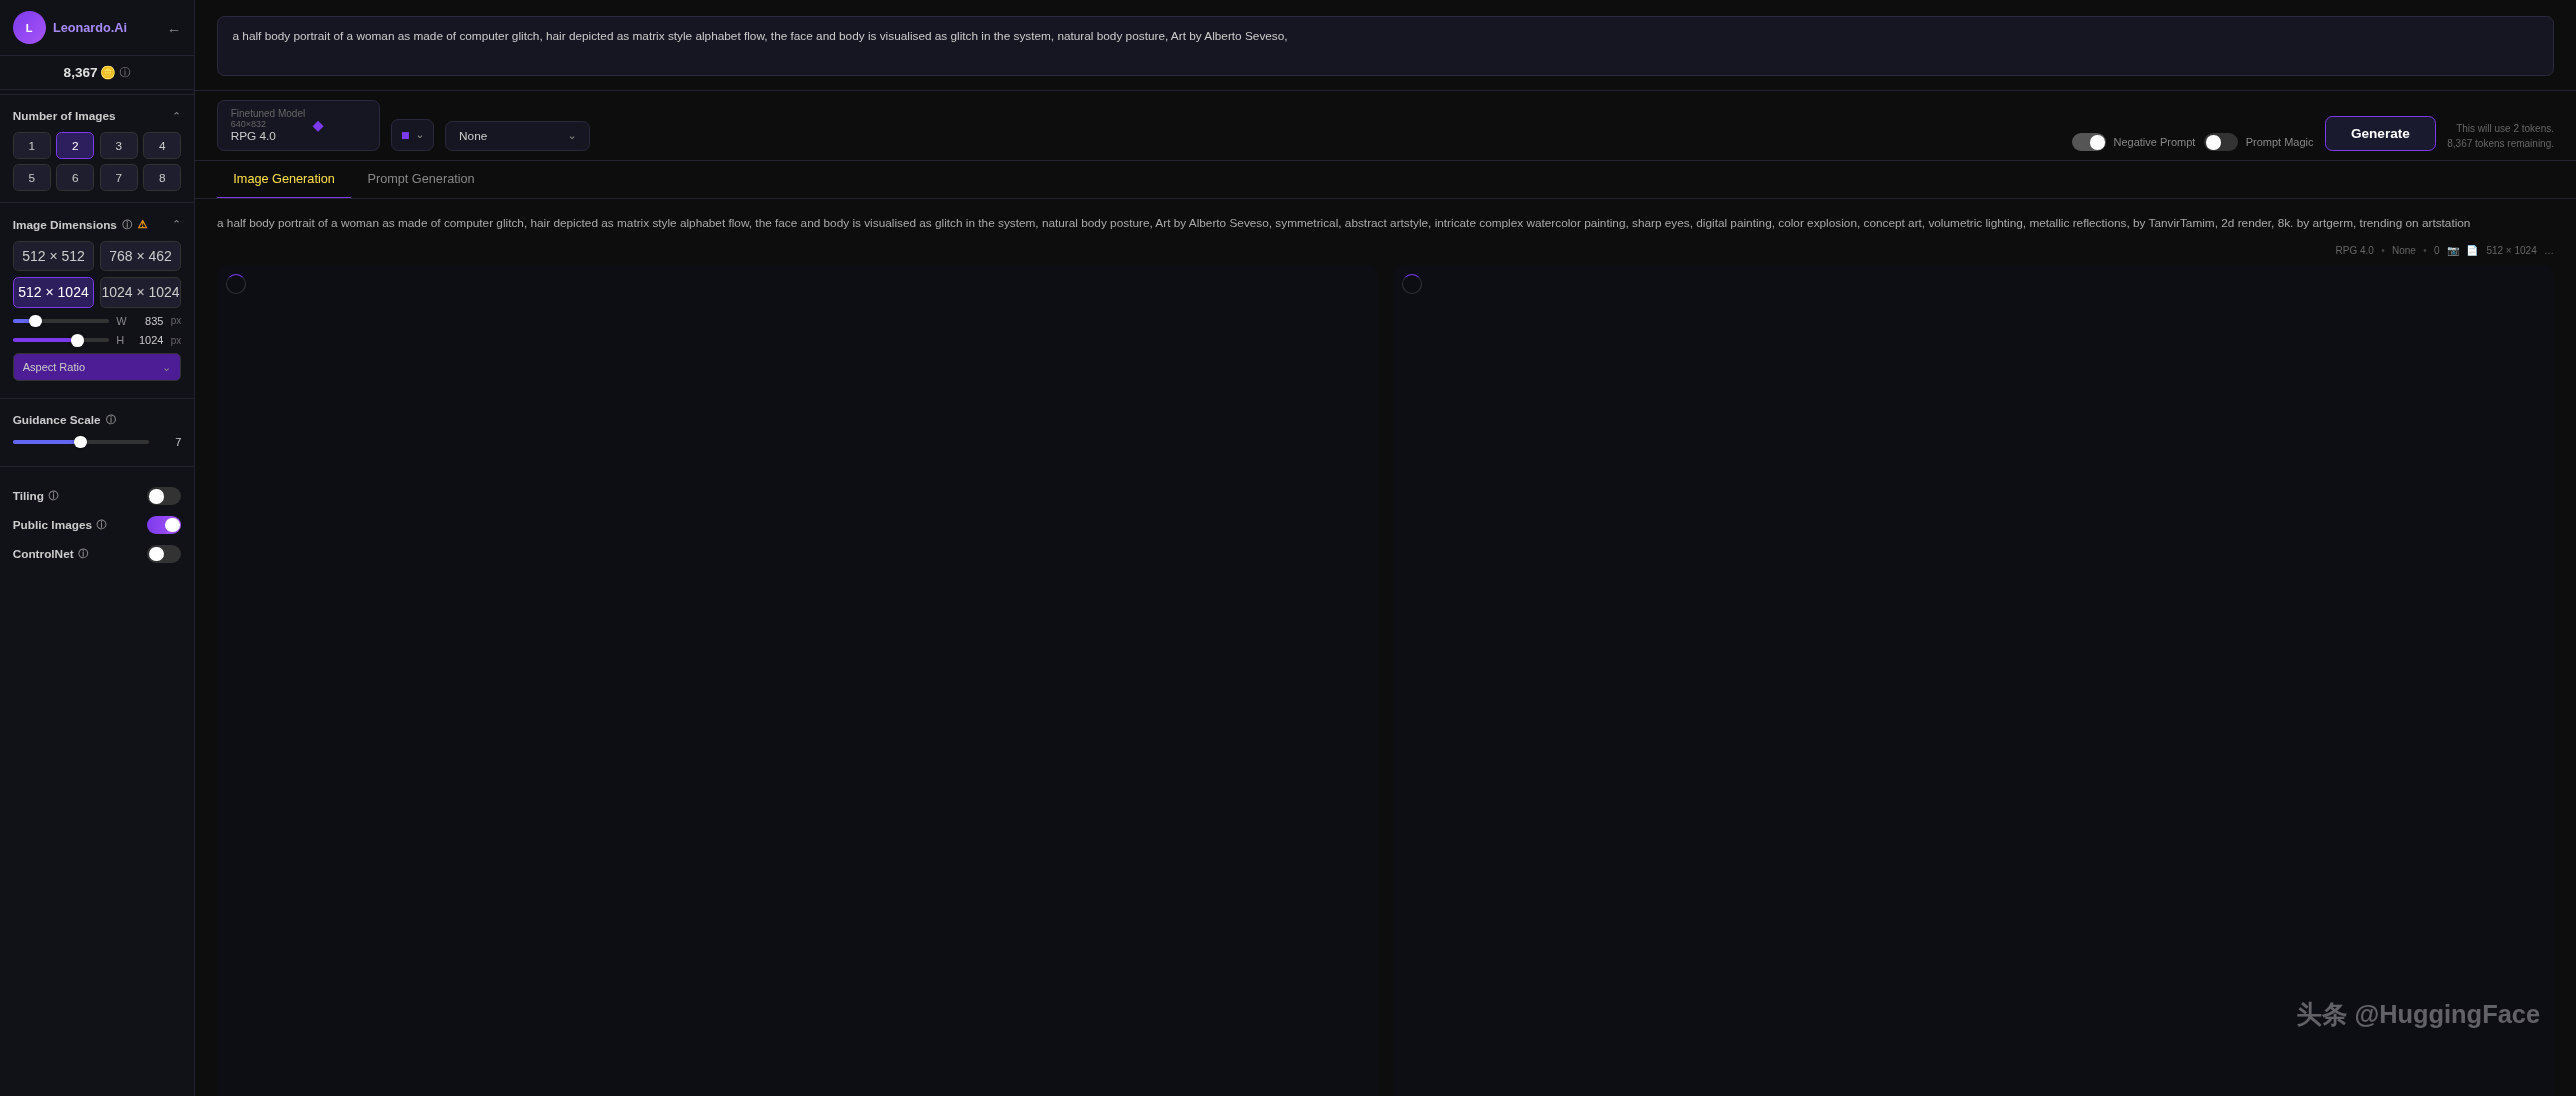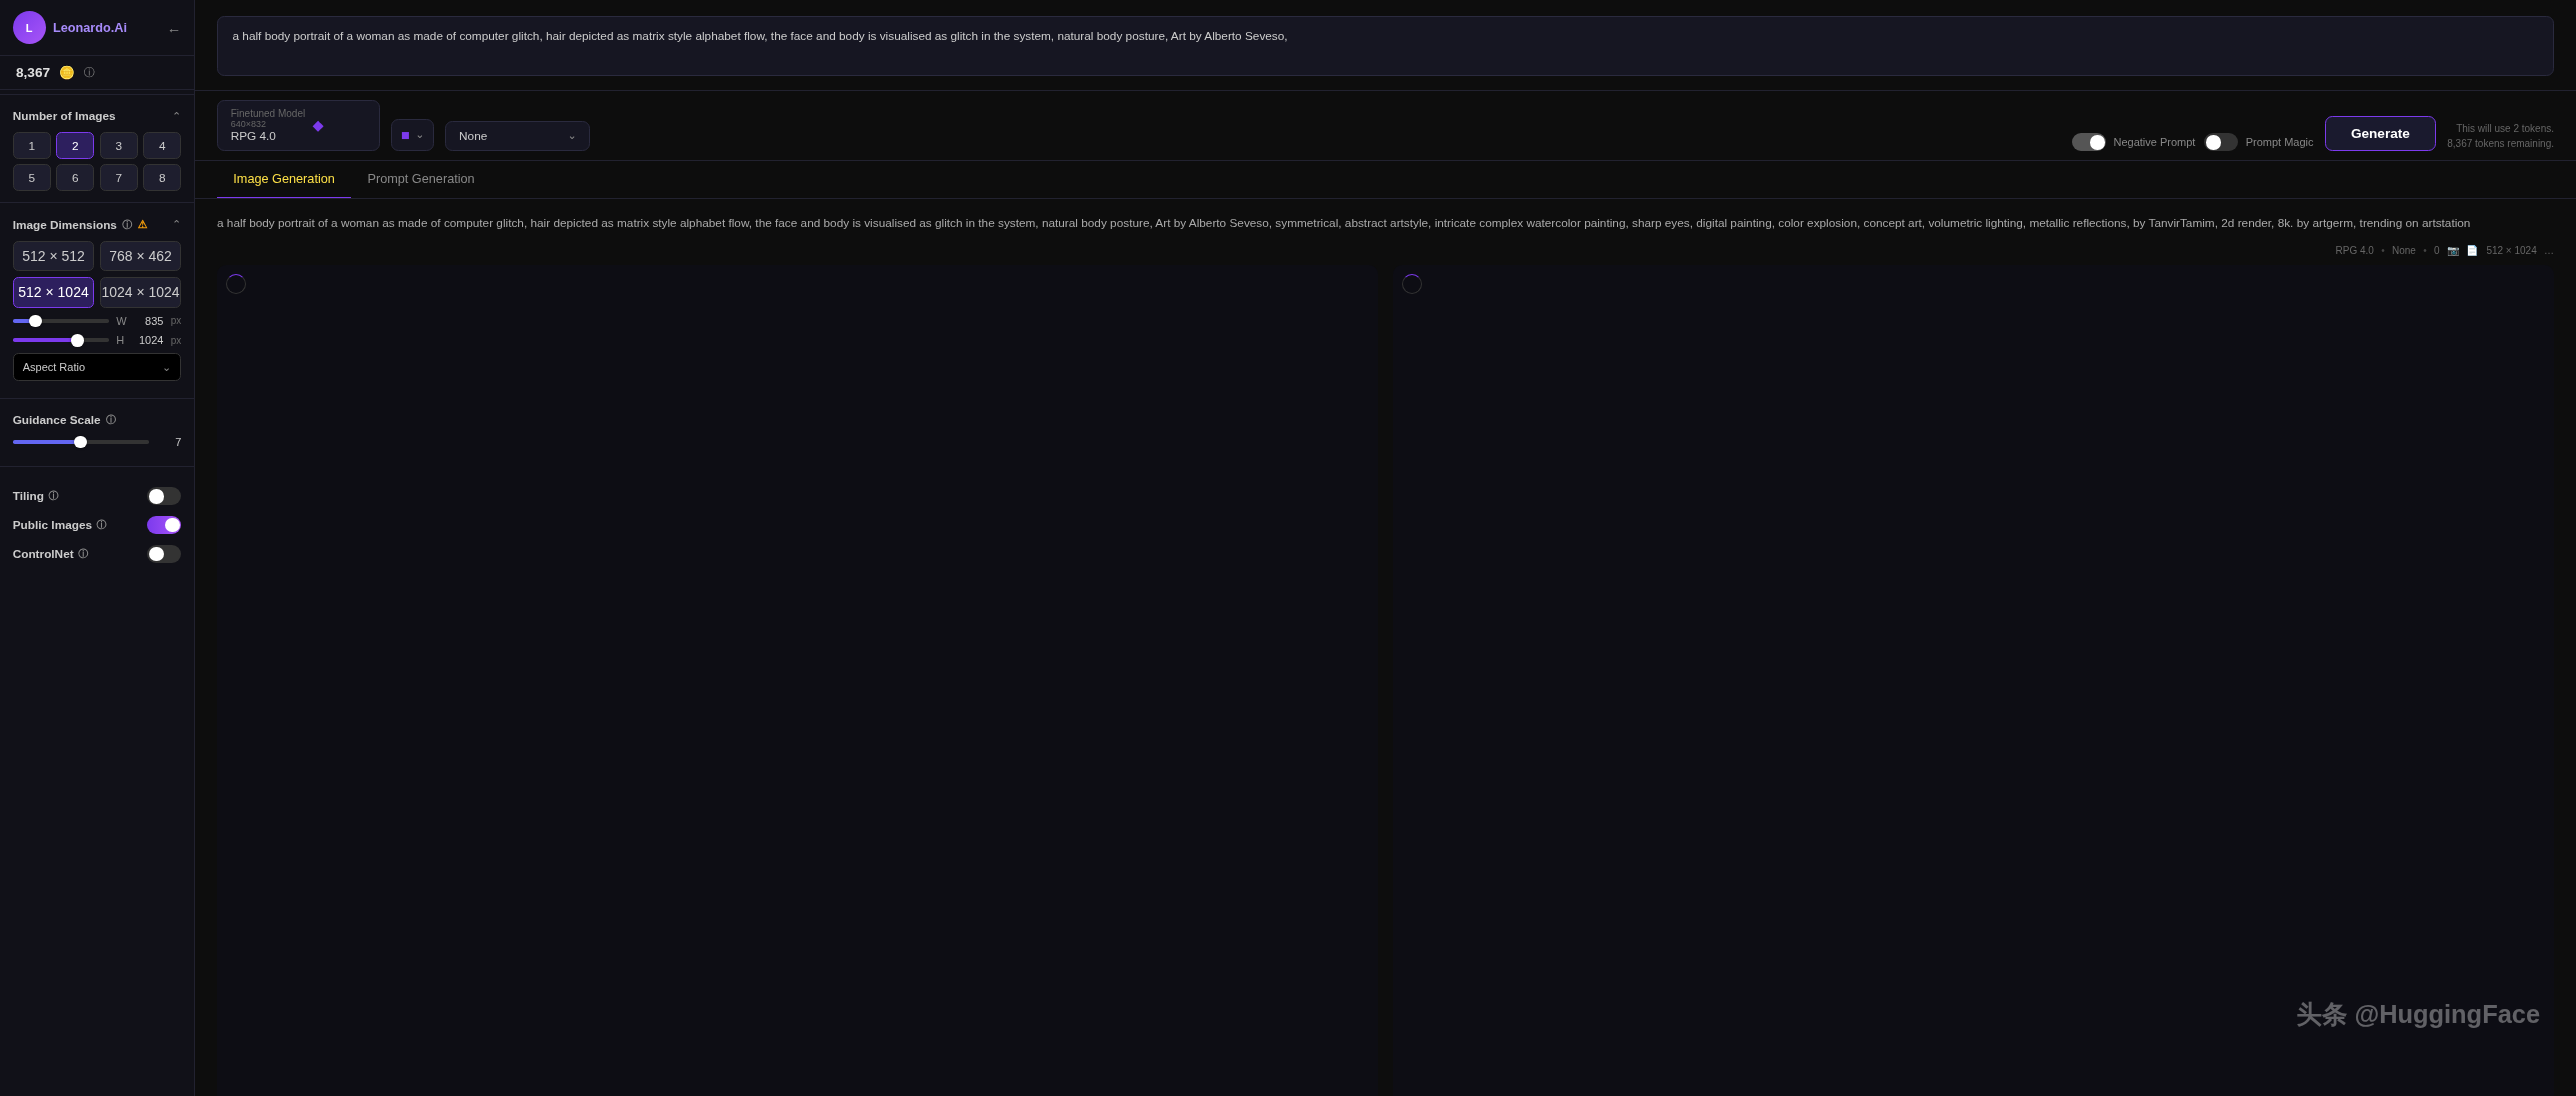--- a/index.html
+++ b/index.html
@@ -57,22 +57,23 @@
     .logo-text span { color: #a78bfa; }
     .back-icon {
       color: #888;
       font-size: 14.5px;
       cursor: pointer;
     }
 
     .tokens-row {
       display: flex;
       align-items: center;
-      gap: 9px;
-      padding: 9px 16px;
+      justify-content: center;
+      gap: 3px;
+      padding: 9px 8px;
       border-bottom: 0.9px solid #222230;
     }
     .tokens-value {
       font-size: 13.6px;
       font-weight: 600;
       color: #e0e0e0;
     }
     .tokens-icon {
       color: #a78bfa;
       font-size: 12.7px;
@@ -207,21 +208,21 @@
     .slider-unit {
       font-size: 10px;
       color: #666;
     }
 
     
     .aspect-ratio-row {
       display: flex;
       align-items: center;
       justify-content: space-between;
-      background: #000000;
+      background: #4c1d95;
       border: 0.9px solid #333;
       border-radius: 5.4px;
       padding: 6.4px 9px;
       cursor: pointer;
       margin: 5.4px 0;
     }
     .aspect-ratio-label {
       font-size: 11px;
       color: #ccc;
     }

